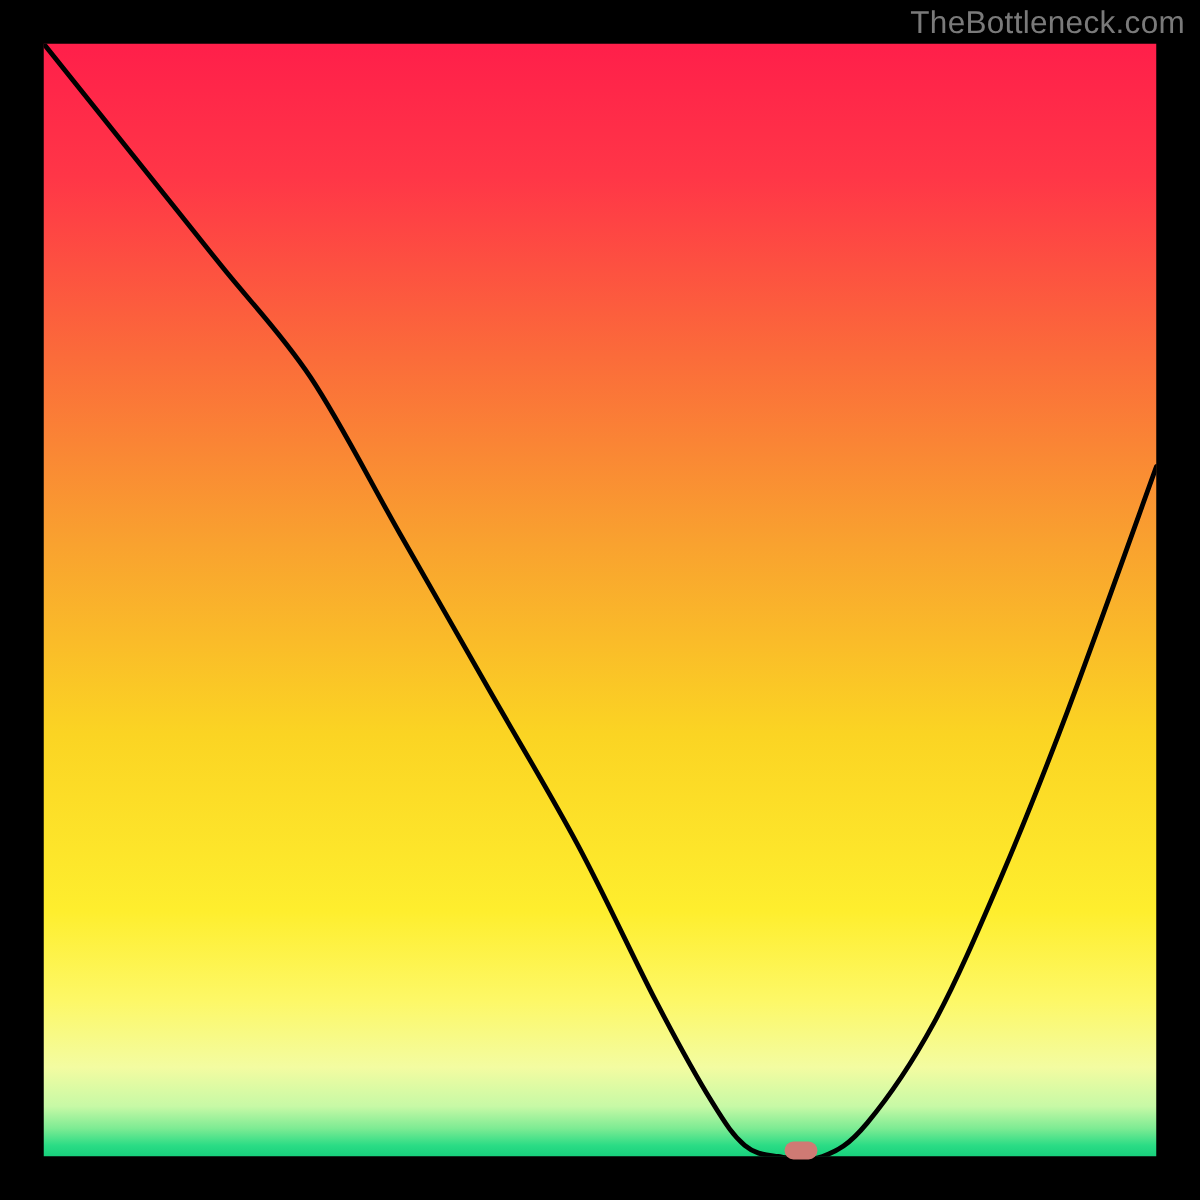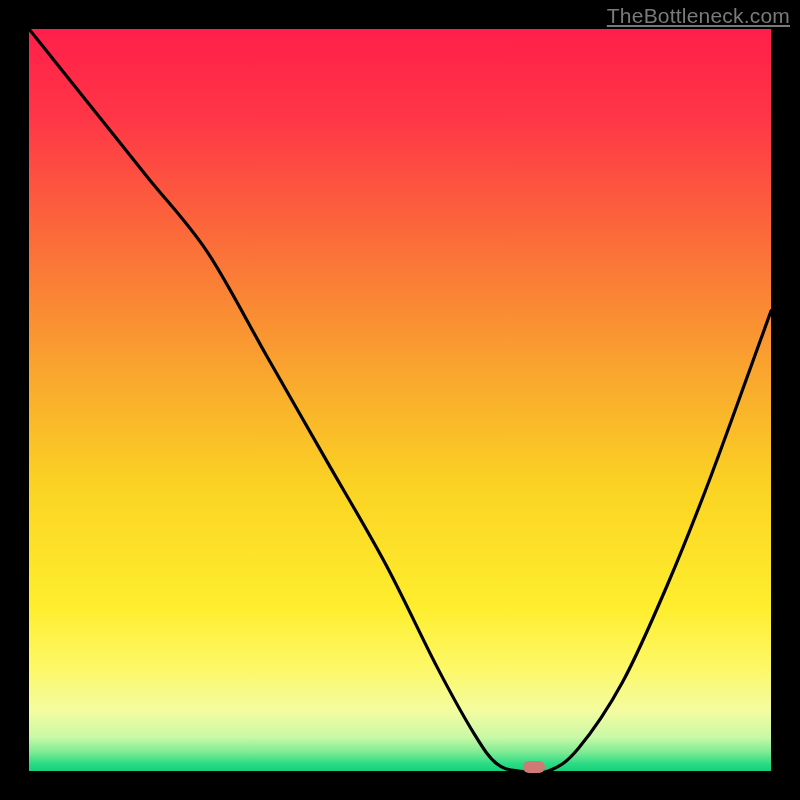--- a/index.html
+++ b/index.html
@@ -20,21 +20,20 @@
   .watermark {
     position: absolute;
     top: 4px;
     right: 10px;
     color: #7a7a7a;
     font-size: 21px;
     font-weight: 400;
     letter-spacing: 0.2px;
     z-index: 5;
     user-select: none;
-    text-decoration: underline;
   }
   .plot-area {
     position: absolute;
     left: 29px;
     top: 29px;
     width: 742px;
     height: 742px;
   }
   .gradient-bg {
     position: absolute;

